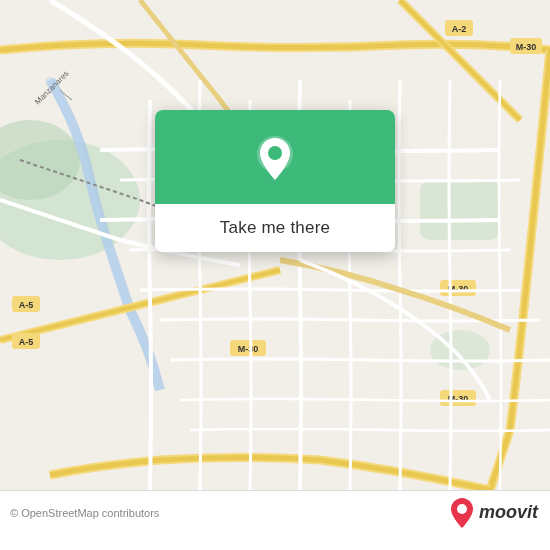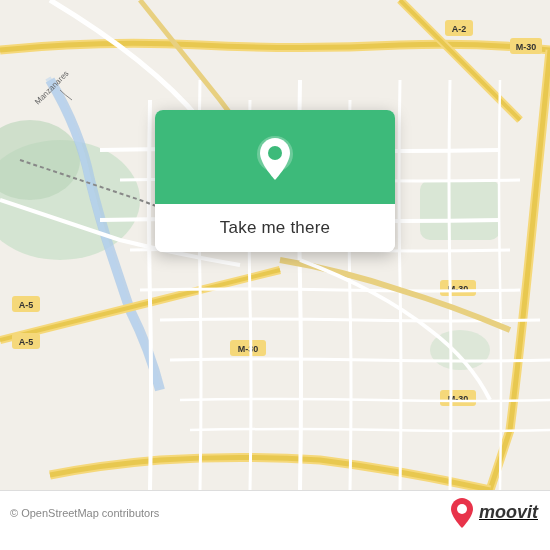--- a/index.html
+++ b/index.html
@@ -100,21 +100,20 @@
 
     #place-city {
       font-size: 13px;
       color: #666;
     }
 
     #moovit-logo {
       display: flex;
       align-items: center;
       gap: 4px;
-      text-decoration: underline;
     }
 
     #moovit-pin {
       width: 26px;
       height: 32px;
     }
 
     #moovit-text {
       font-size: 18px;
       font-weight: bold;

